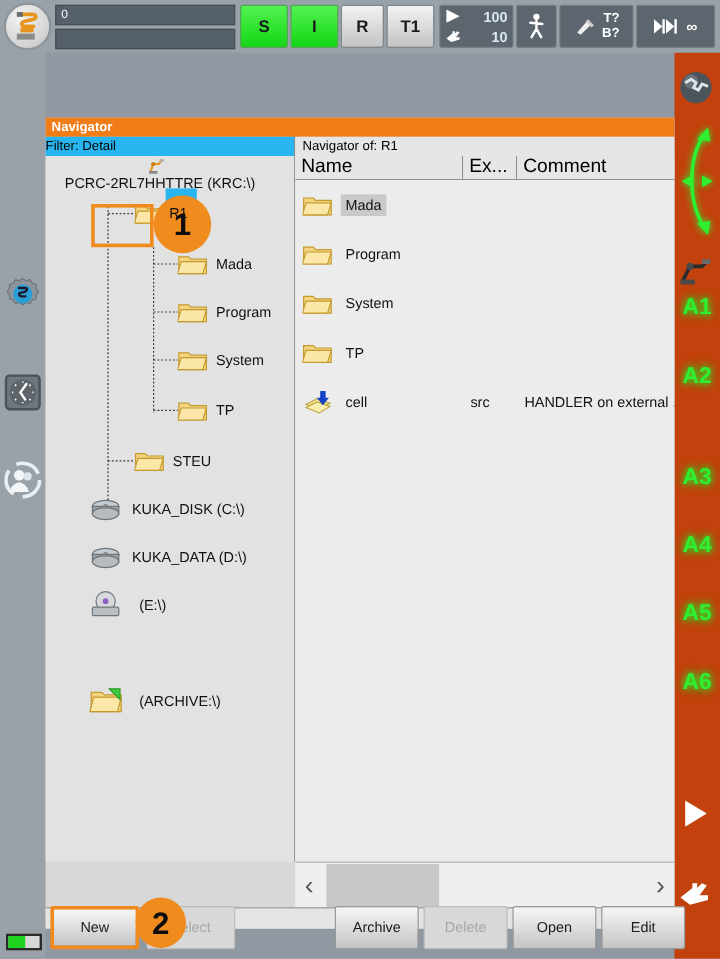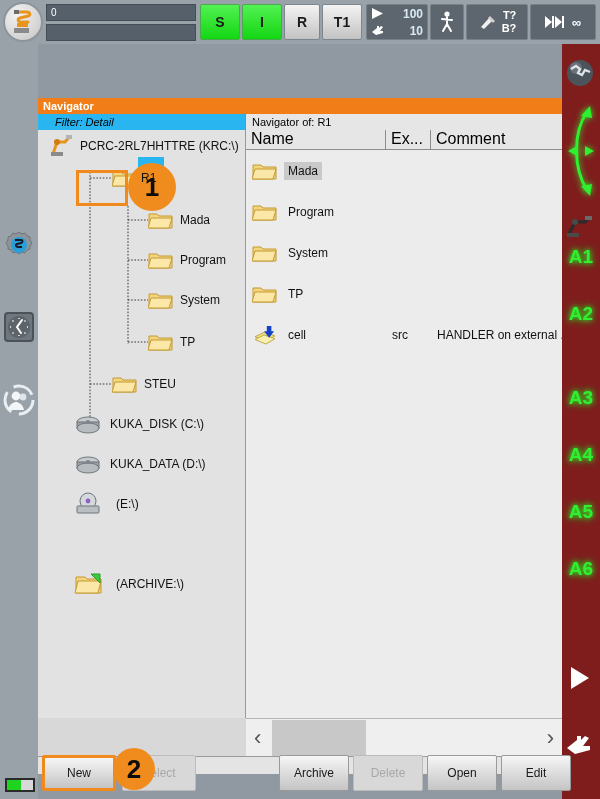--- a/index.html
+++ b/index.html
@@ -65,34 +65,34 @@
   #msgtext{position:absolute;left:10px;top:14px;font-size:13px;color:#7b7b7b;}
   #confirm-all{
     position:absolute;right:6px;top:6px;width:72px;height:38px;
     background:#d4d4d4;border:1px solid #a9a9a9;box-sizing:border-box;
     display:flex;align-items:center;justify-content:center;
     font-size:12px;color:#8a8a8a;
   }
 
   
   #leftrail{position:absolute;left:0;top:44px;width:38px;height:726px;background:#9aa2a9;}
-  #rightrail{position:absolute;left:562px;top:44px;width:38px;height:755px;background:#7f1d1d;}
+  #rightrail{position:absolute;left:562px;top:44px;width:38px;height:755px;background:#c2410c;}
   .rail-ic{position:absolute;left:3px;width:32px;height:32px;}
 
   
   #navwin{position:absolute;left:38px;top:98px;width:524px;height:672px;background:#d8d8d8;}
   #navtitle{
     position:absolute;left:0;top:0;width:524px;height:16px;
     background:#f07d18;color:#fff;font-size:11px;font-weight:bold;
     padding-left:5px;box-sizing:border-box;line-height:16px;
   }
   #filterbar{
     position:absolute;left:0;top:16px;width:208px;height:16px;
-    background:#29b6f0;color:#000;font-size:11px;padding-left:17px;
-    box-sizing:border-box;line-height:16px;border-right:1px solid #888;font-style:italic;
+    background:#29b6f0;color:#000;font-size:11px;padding-left:0;
+    box-sizing:border-box;line-height:16px;border-right:1px solid #888;
   }
   #contentsbar{
     position:absolute;left:208px;top:16px;width:316px;height:16px;
     background:#e6e6e6;color:#000;font-size:11px;padding-left:6px;
     box-sizing:border-box;line-height:16px;
   }
 
   
   #treepanel{
     position:absolute;left:0;top:32px;width:208px;height:588px;
@@ -350,21 +350,21 @@
           <path d="M52 48 H74"></path>
           <path d="M52 254 H74"></path>
           <path d="M90 76 V214"></path>
           <path d="M90 90 H110"></path>
           <path d="M90 130 H110"></path>
           <path d="M90 170 H110"></path>
           <path d="M90 212 H110"></path>
         </g>
       </svg>
 
-      <div class="tnode" style="left:10px;top:2px;">
+      <div class="tnode" style="left:10px;top:2px;flex-direction:column;">
         <svg width="26" height="24" viewBox="0 0 26 24">
           <path d="M5 20 L9 8 L17 8 L21 3" stroke="#e8951f" stroke-width="3" fill="none"></path>
           <rect x="3" y="18" width="12" height="4" fill="#8a8a8a"></rect>
           <circle cx="9" cy="8" r="3" fill="#d07a10"></circle>
           <rect x="18" y="1" width="6" height="4" fill="#b3b3b3"></rect>
         </svg>
         <span class="tlabel">PCRC-2RL7HHTTRE (KRC:\)</span>
       </div>
 
       <div class="tnode" style="left:74px;top:34px;">

